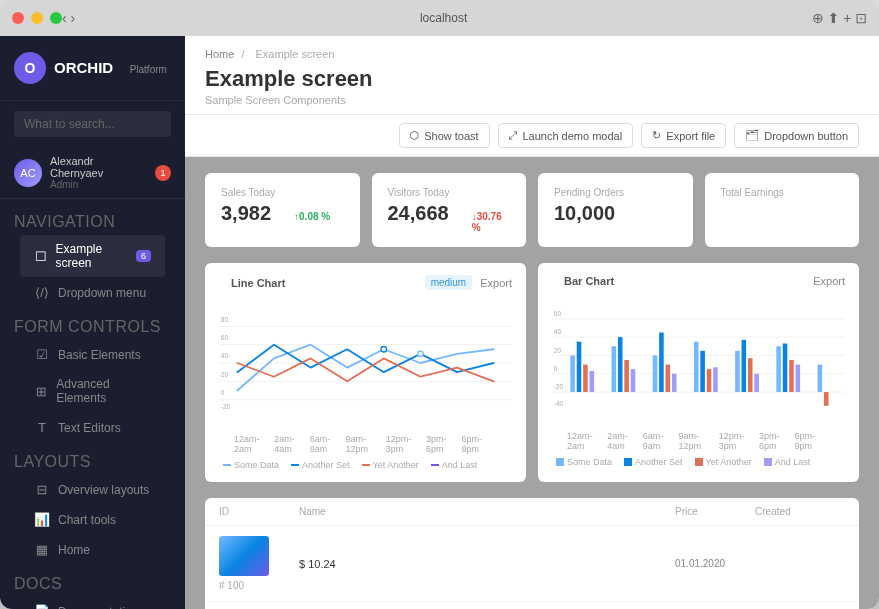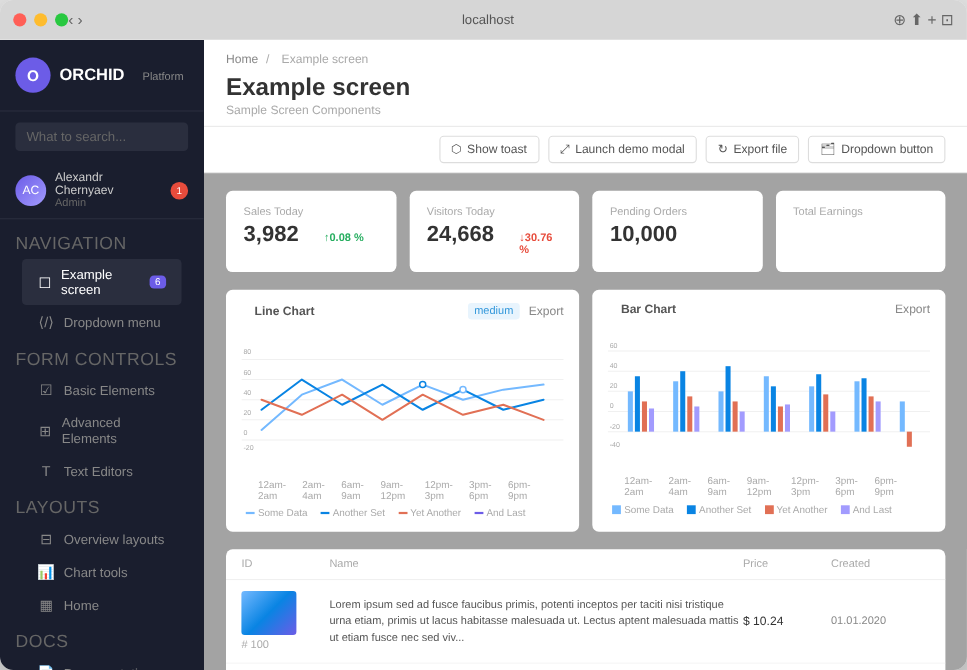--- a/index.html
+++ b/index.html
@@ -392,21 +392,20 @@
             <div class="th">Name</div>
             <div class="th">Price</div>
             <div class="th">Created</div>
           </div>
 
           <div class="table-row-item">
             <div class="row-id-img">
               <div class="row-thumb thumb-1"></div>
               <span class="row-id"># 100</span>
             </div>
-            <div class="row-text">Lorem ipsum sed ad fusce faucibus primis, potenti inceptos per taciti nisi tristique urna etiam, primis ut lacus habitasse malesuada ut. Lectus aptent malesuada mattis ut etiam fusce nec sed viv...</div>
             <div class="row-price">$ 10.24</div>
             <div class="row-date">01.01.2020</div>
           </div>
 
           <div class="table-row-item">
             
             
             
             
           </div>

